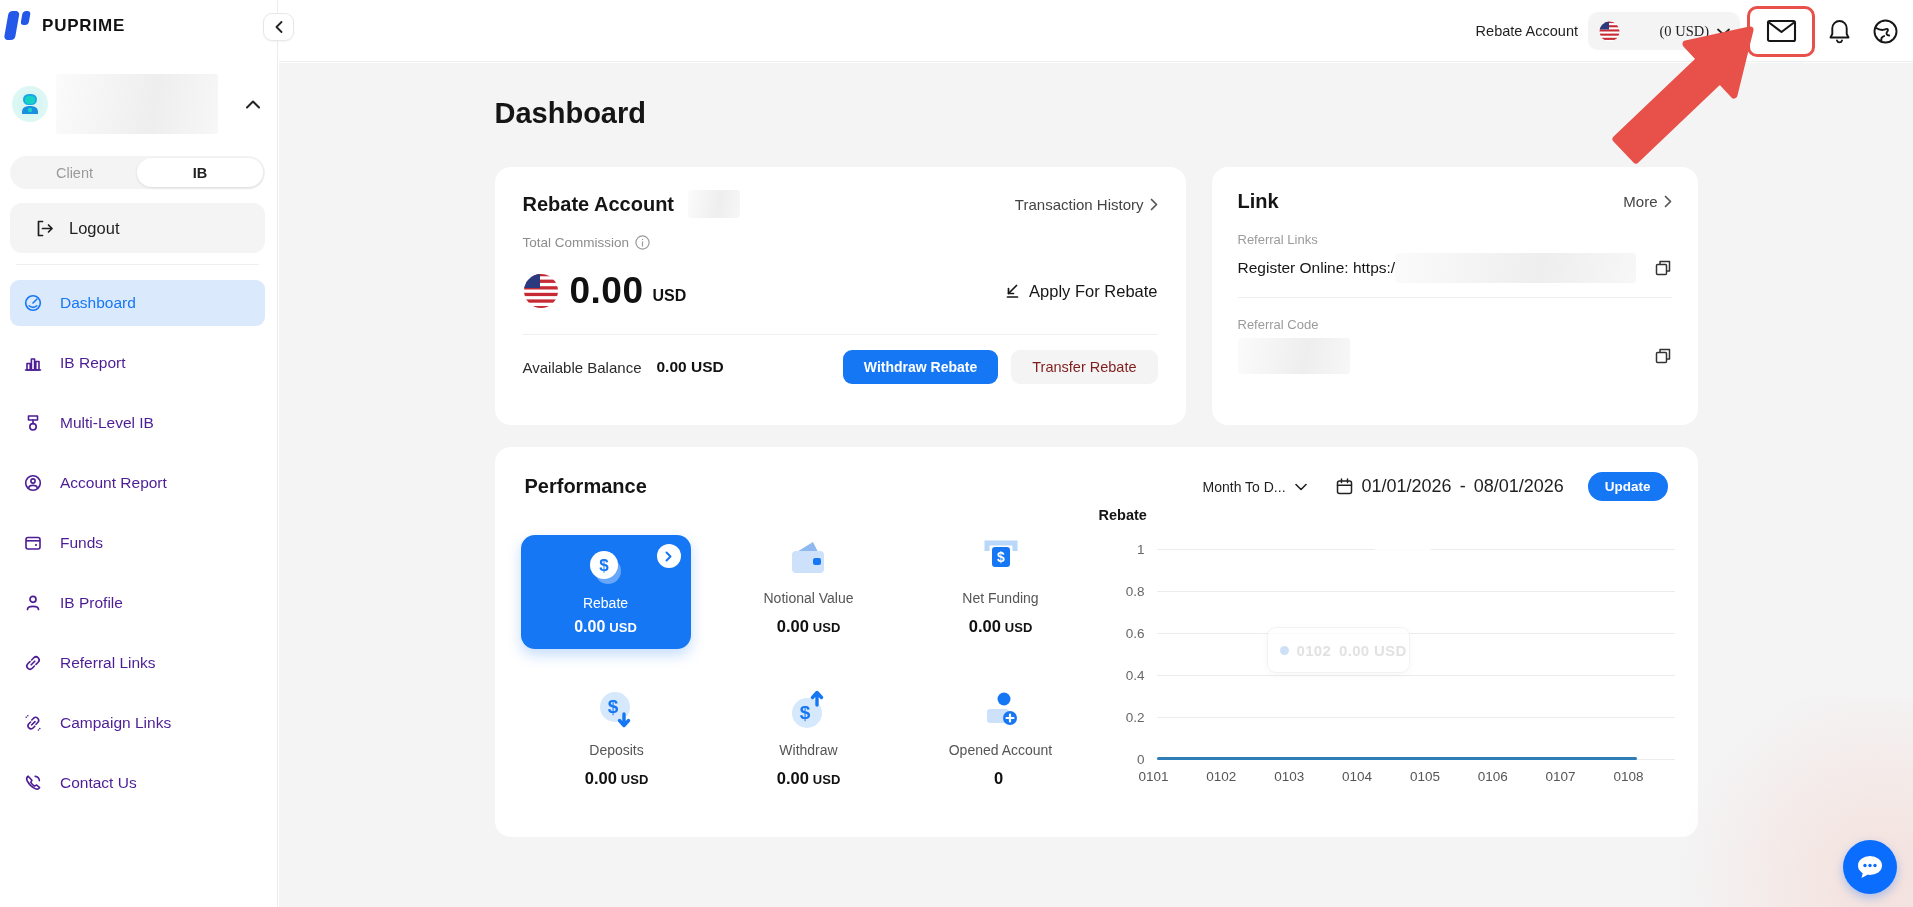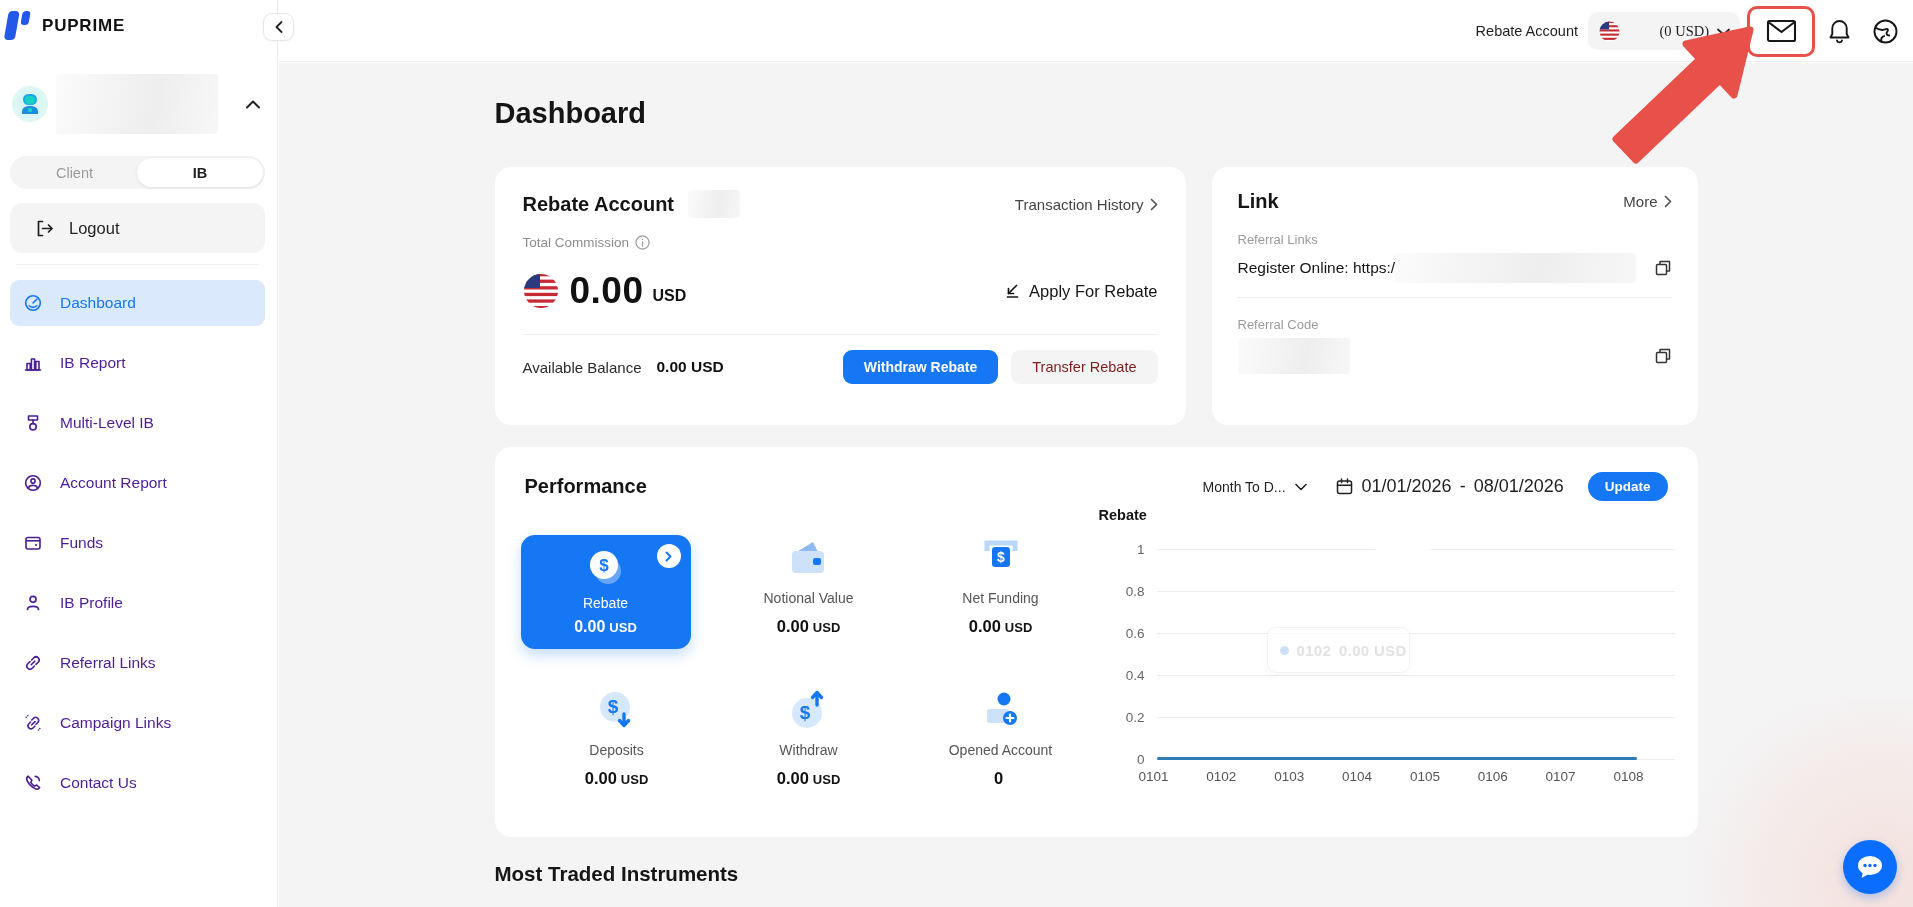--- a/index.html
+++ b/index.html
@@ -580,21 +580,20 @@
               <span class="xtick">0104</span>
               <span class="xtick">0105</span>
               <span class="xtick">0106</span>
               <span class="xtick">0107</span>
               <span class="xtick">0108</span>
             </div>
         <div class="zero-line" style="top: 250px;"></div>
           </div>
       </section>
 
-      <h2 class="most-traded">Most Traded Instruments</h2>
     </div>
   </main>
 
   <div class="chat-fab">
     <svg width="30" height="28" viewBox="0 0 30 28">
       <ellipse cx="15" cy="12.5" rx="12" ry="9.5" fill="#fff"></ellipse>
       <path d="M8 19 L6.5 25 L13 21.5 Z" fill="#fff"></path>
       <circle cx="10" cy="12.5" r="1.7" fill="#0b6dfe"></circle>
       <circle cx="15" cy="12.5" r="1.7" fill="#0b6dfe"></circle>
       <circle cx="20" cy="12.5" r="1.7" fill="#0b6dfe"></circle>

